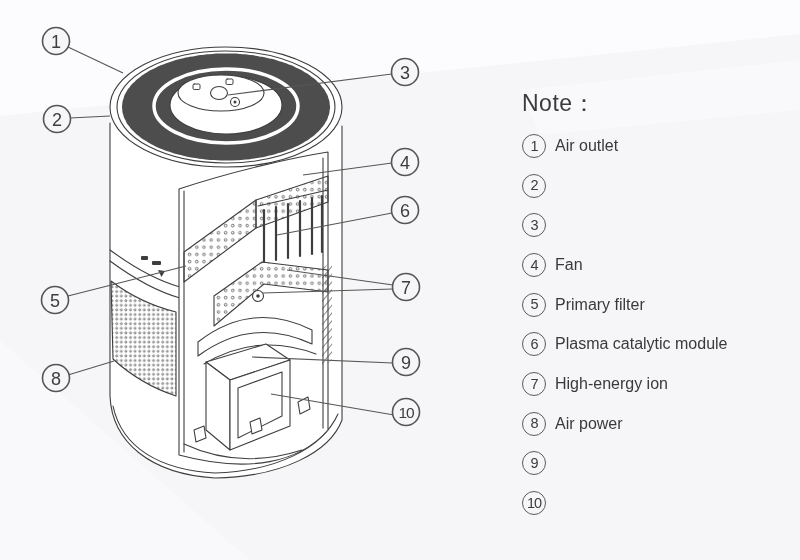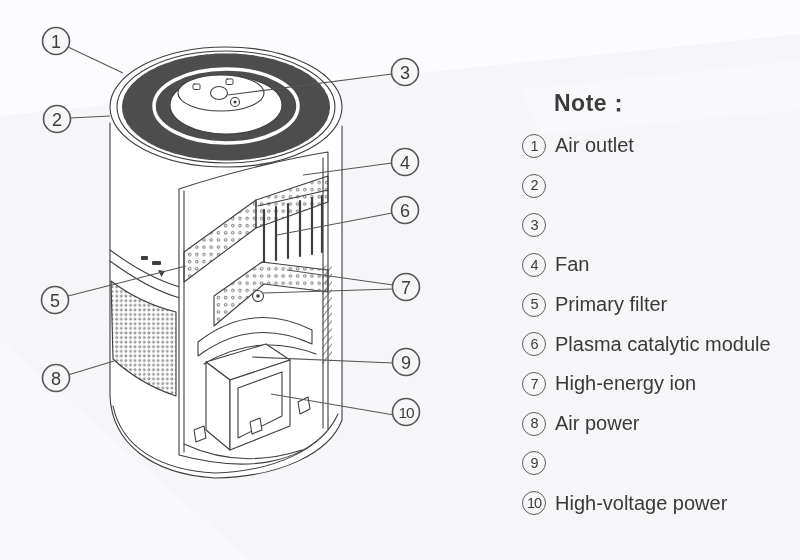--- a/index.html
+++ b/index.html
@@ -8,37 +8,37 @@
     background:#f6f5f7;
     font-family:"Liberation Sans", sans-serif;
     position:relative;
   }
   #stage{position:absolute;left:0;top:0;width:800px;height:560px;}
   svg text{font-family:"Liberation Sans", sans-serif;}
   .legend{
     position:absolute;left:522px;top:88px;width:272px;
   }
   .legend-title{
-    font-size:23px;color:#3b3b3b;font-weight:700;letter-spacing:.5px;margin-left:32px;
+    font-size:23px;color:#3b3b3b;font-weight:400;letter-spacing:.5px;
   }
   .legend-list{
     position:absolute;left:0;top:38px;margin:0;padding:0;list-style:none;
   }
   .legend-row{
     display:flex;align-items:center;height:39.7px;gap:9px;
   }
   .num-badge{
     flex:0 0 auto;width:24px;height:24px;box-sizing:border-box;
     border:1.6px solid #5c5c5c;border-radius:50%;
     display:flex;align-items:center;justify-content:center;
     font-size:14.5px;color:#3c3c3c;letter-spacing:-1px;line-height:1;
     background:transparent;
   }
   .legend-label{
-    font-size:20px;color:#3a3a3a;white-space:nowrap;text-align:center;
+    font-size:16px;color:#3a3a3a;white-space:nowrap;text-align:center;
   }
 </style>
 </head>
 <body>
 
 <div id="stage">
 
 <svg width="800" height="560" viewBox="0 0 800 560">
   <defs>
     <pattern id="dotsA" width="7.2" height="7.2" patternUnits="userSpaceOnUse">
@@ -236,18 +236,17 @@
     </li>
     <li class="legend-row">
       <span class="num-badge">8</span>
       <span class="legend-label">Air power</span>
     </li>
     <li class="legend-row">
       <span class="num-badge">9</span>
     </li>
     <li class="legend-row">
       <span class="num-badge">10</span>
-      <span class="legend-label">High-voltage power</span>
     </li>
   </ul>
 </div>
 
 </div>
 
 </body></html>

